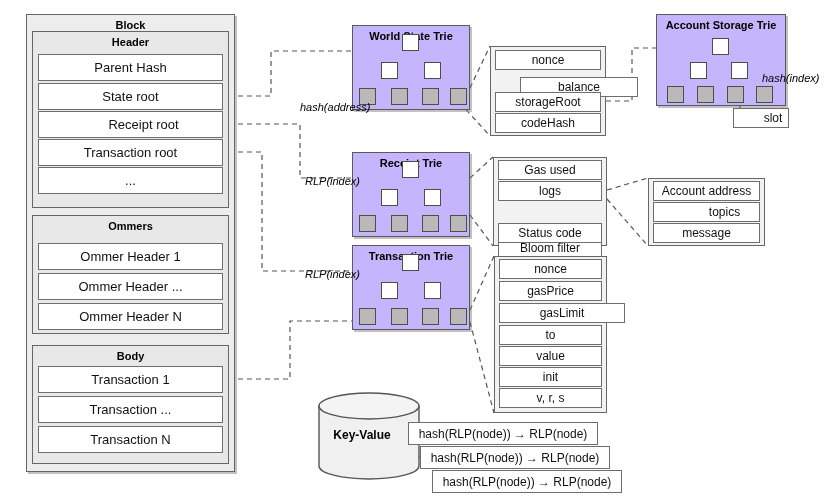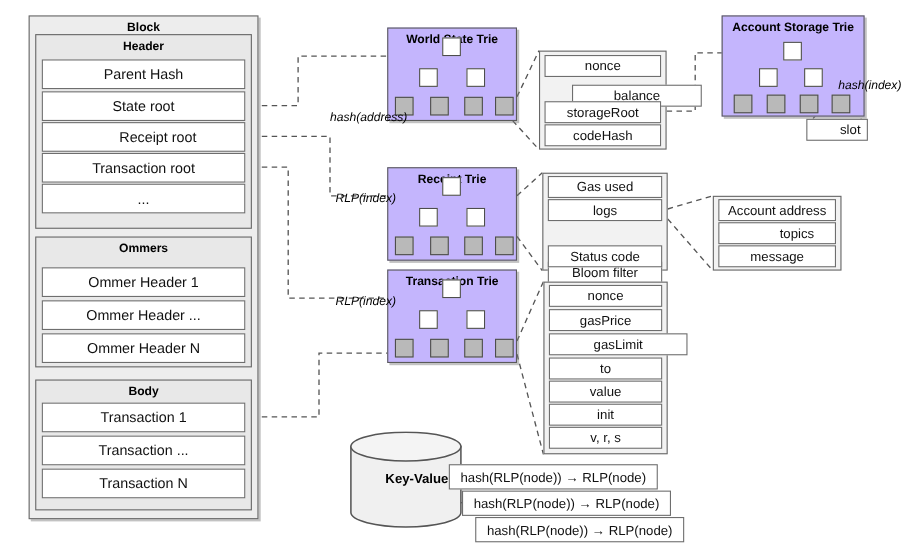--- a/index.html
+++ b/index.html
@@ -42,21 +42,21 @@
 
   
   #acct-panel{left:490px;top:46px;width:116px;height:90px;background:#f2f2f2;}
   #rcpt-panel{left:493px;top:157px;width:114px;height:89px;background:#f2f2f2;}
   #tx-panel{left:494px;top:256px;width:113px;height:157px;background:#f2f2f2;}
   #logs-panel{left:648px;top:178px;width:117px;height:68px;background:#f2f2f2;}
   #slot-box{left:733px;top:108px;width:56px;height:20px;padding-left:24px;}
 
   
   #cyl{position:absolute;left:318px;top:392px;width:102px;height:88px;}
-  #cyl-label{position:absolute;left:318px;top:428px;width:122px;text-align:center;
+  #cyl-label{position:absolute;left:318px;top:428px;width:88px;text-align:center;
              font-weight:bold;font-size:12px;}
 </style>
 </head>
 <body>
 
 <div id="stage">
 
   <svg class="lines" viewBox="0 0 828 503">
     <g stroke="#555" stroke-width="1.2" fill="none" stroke-dasharray="5,4">
 

